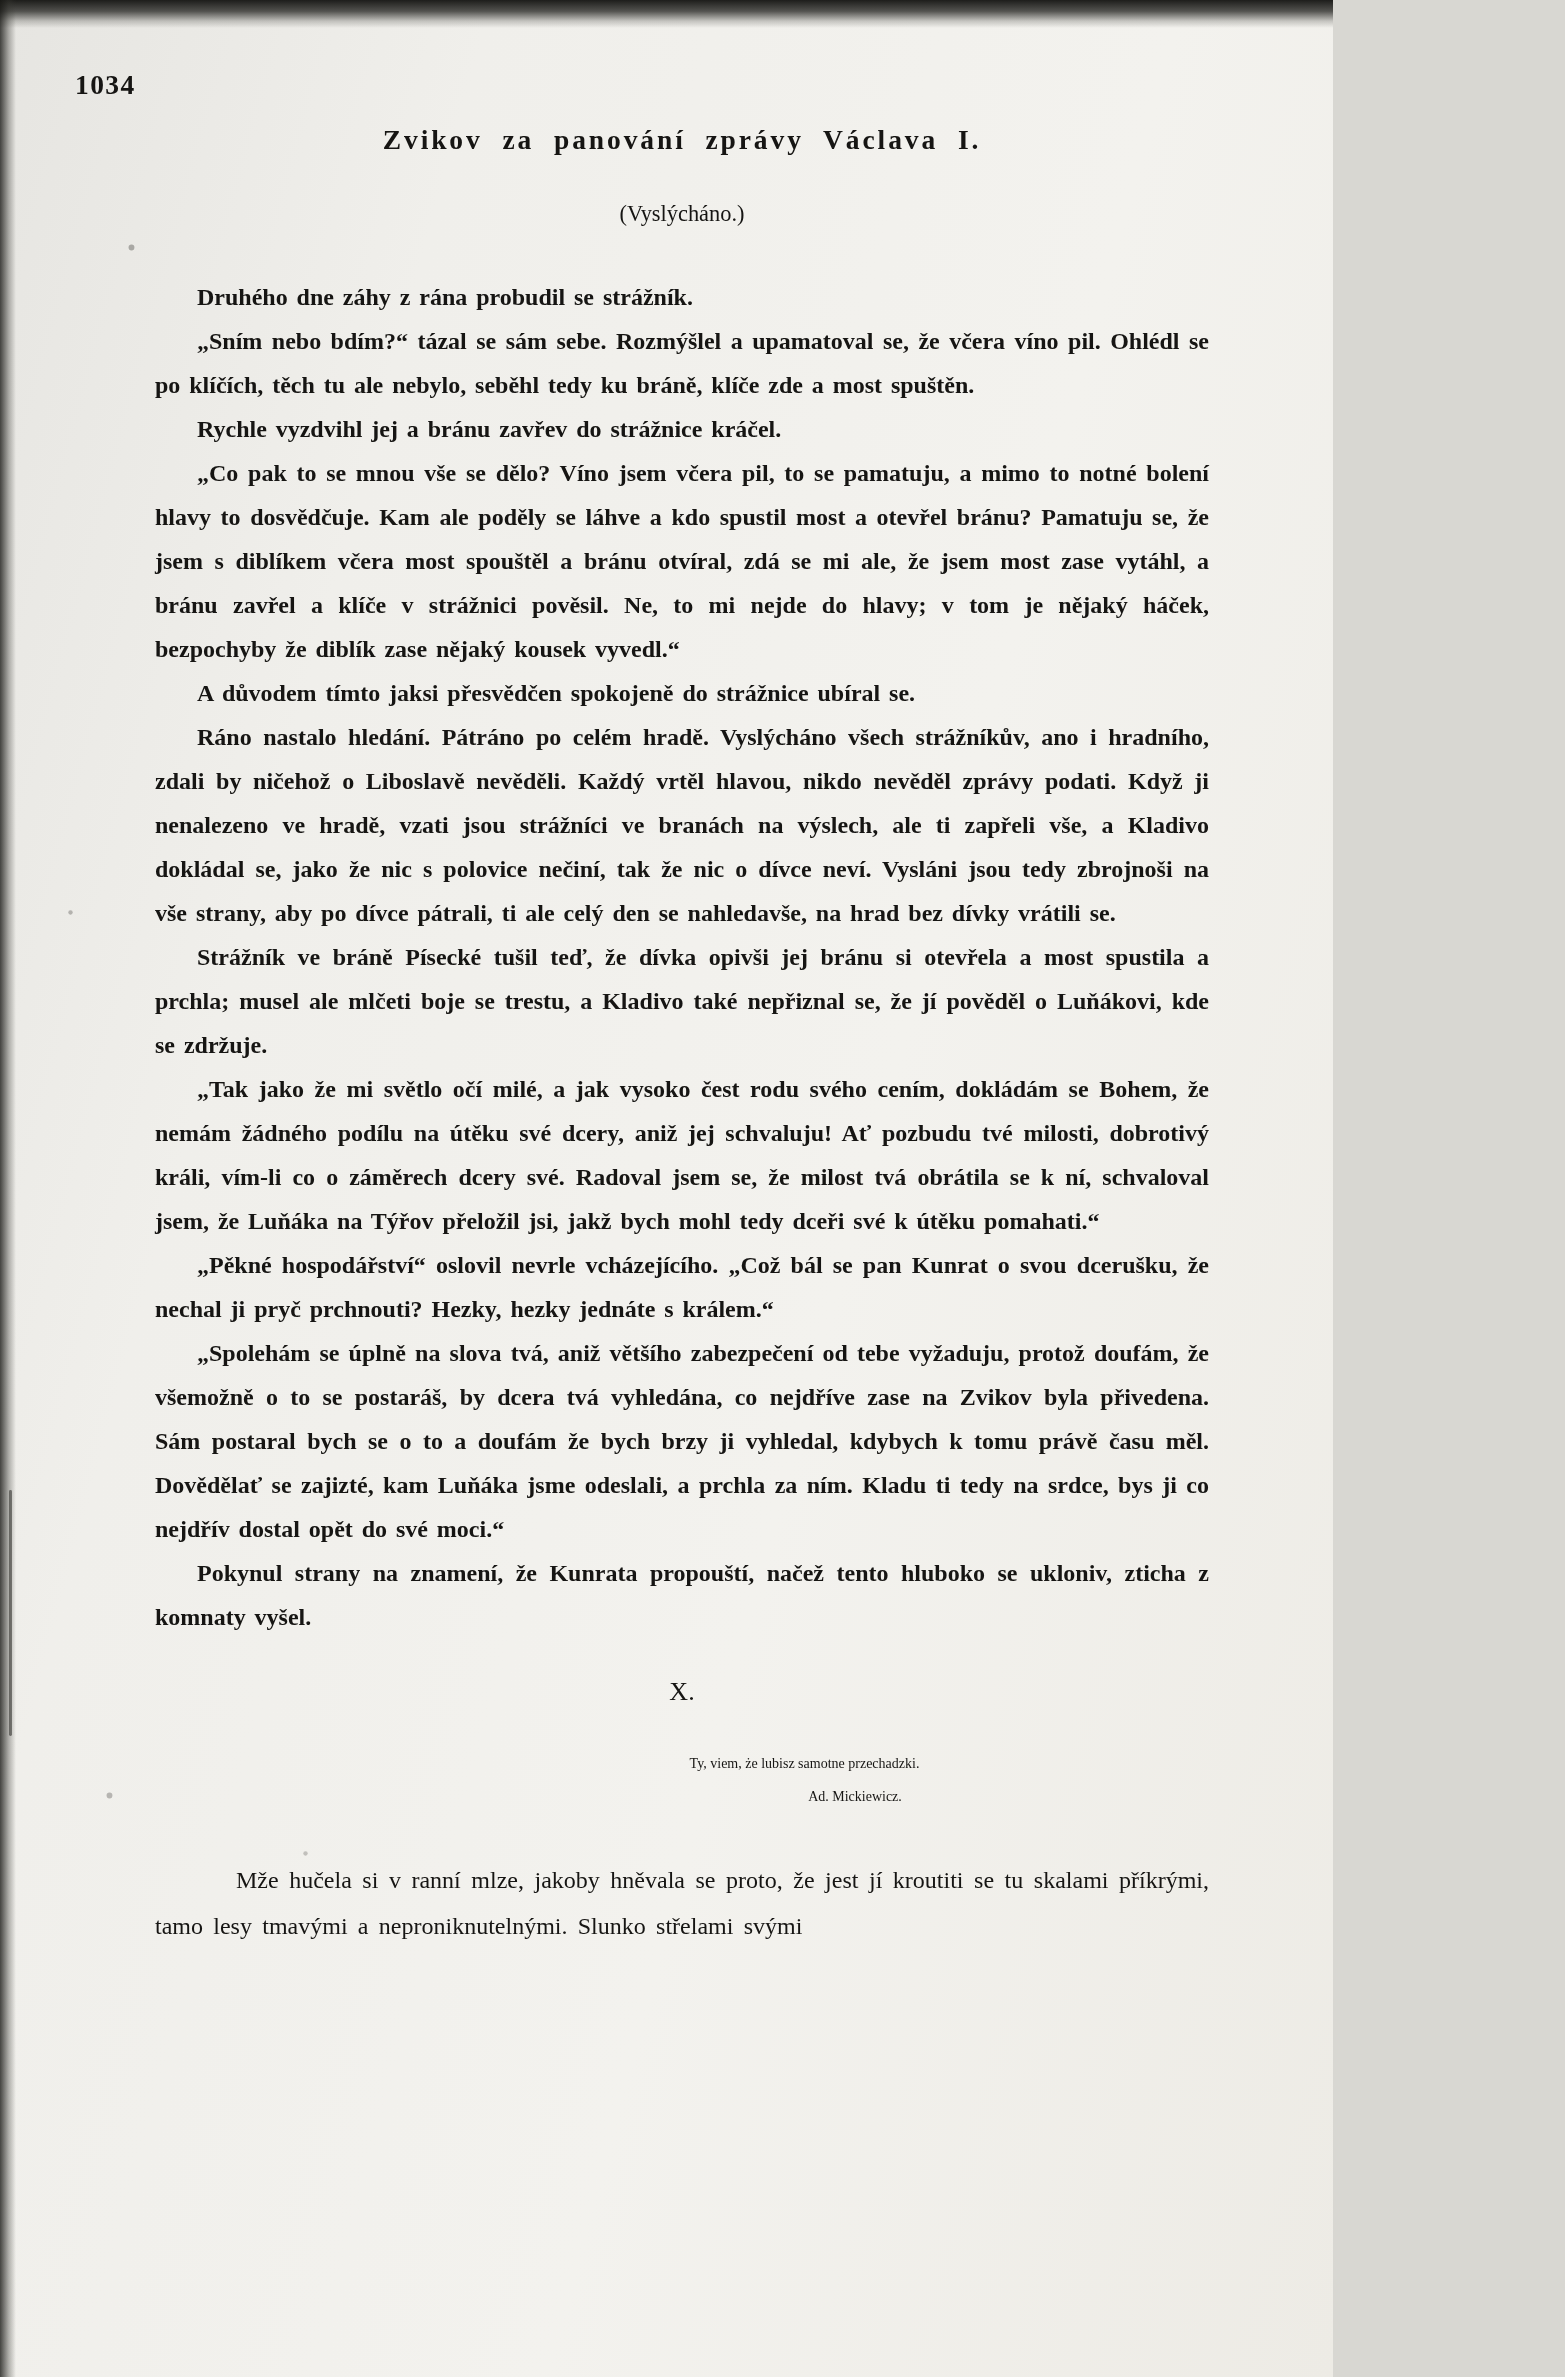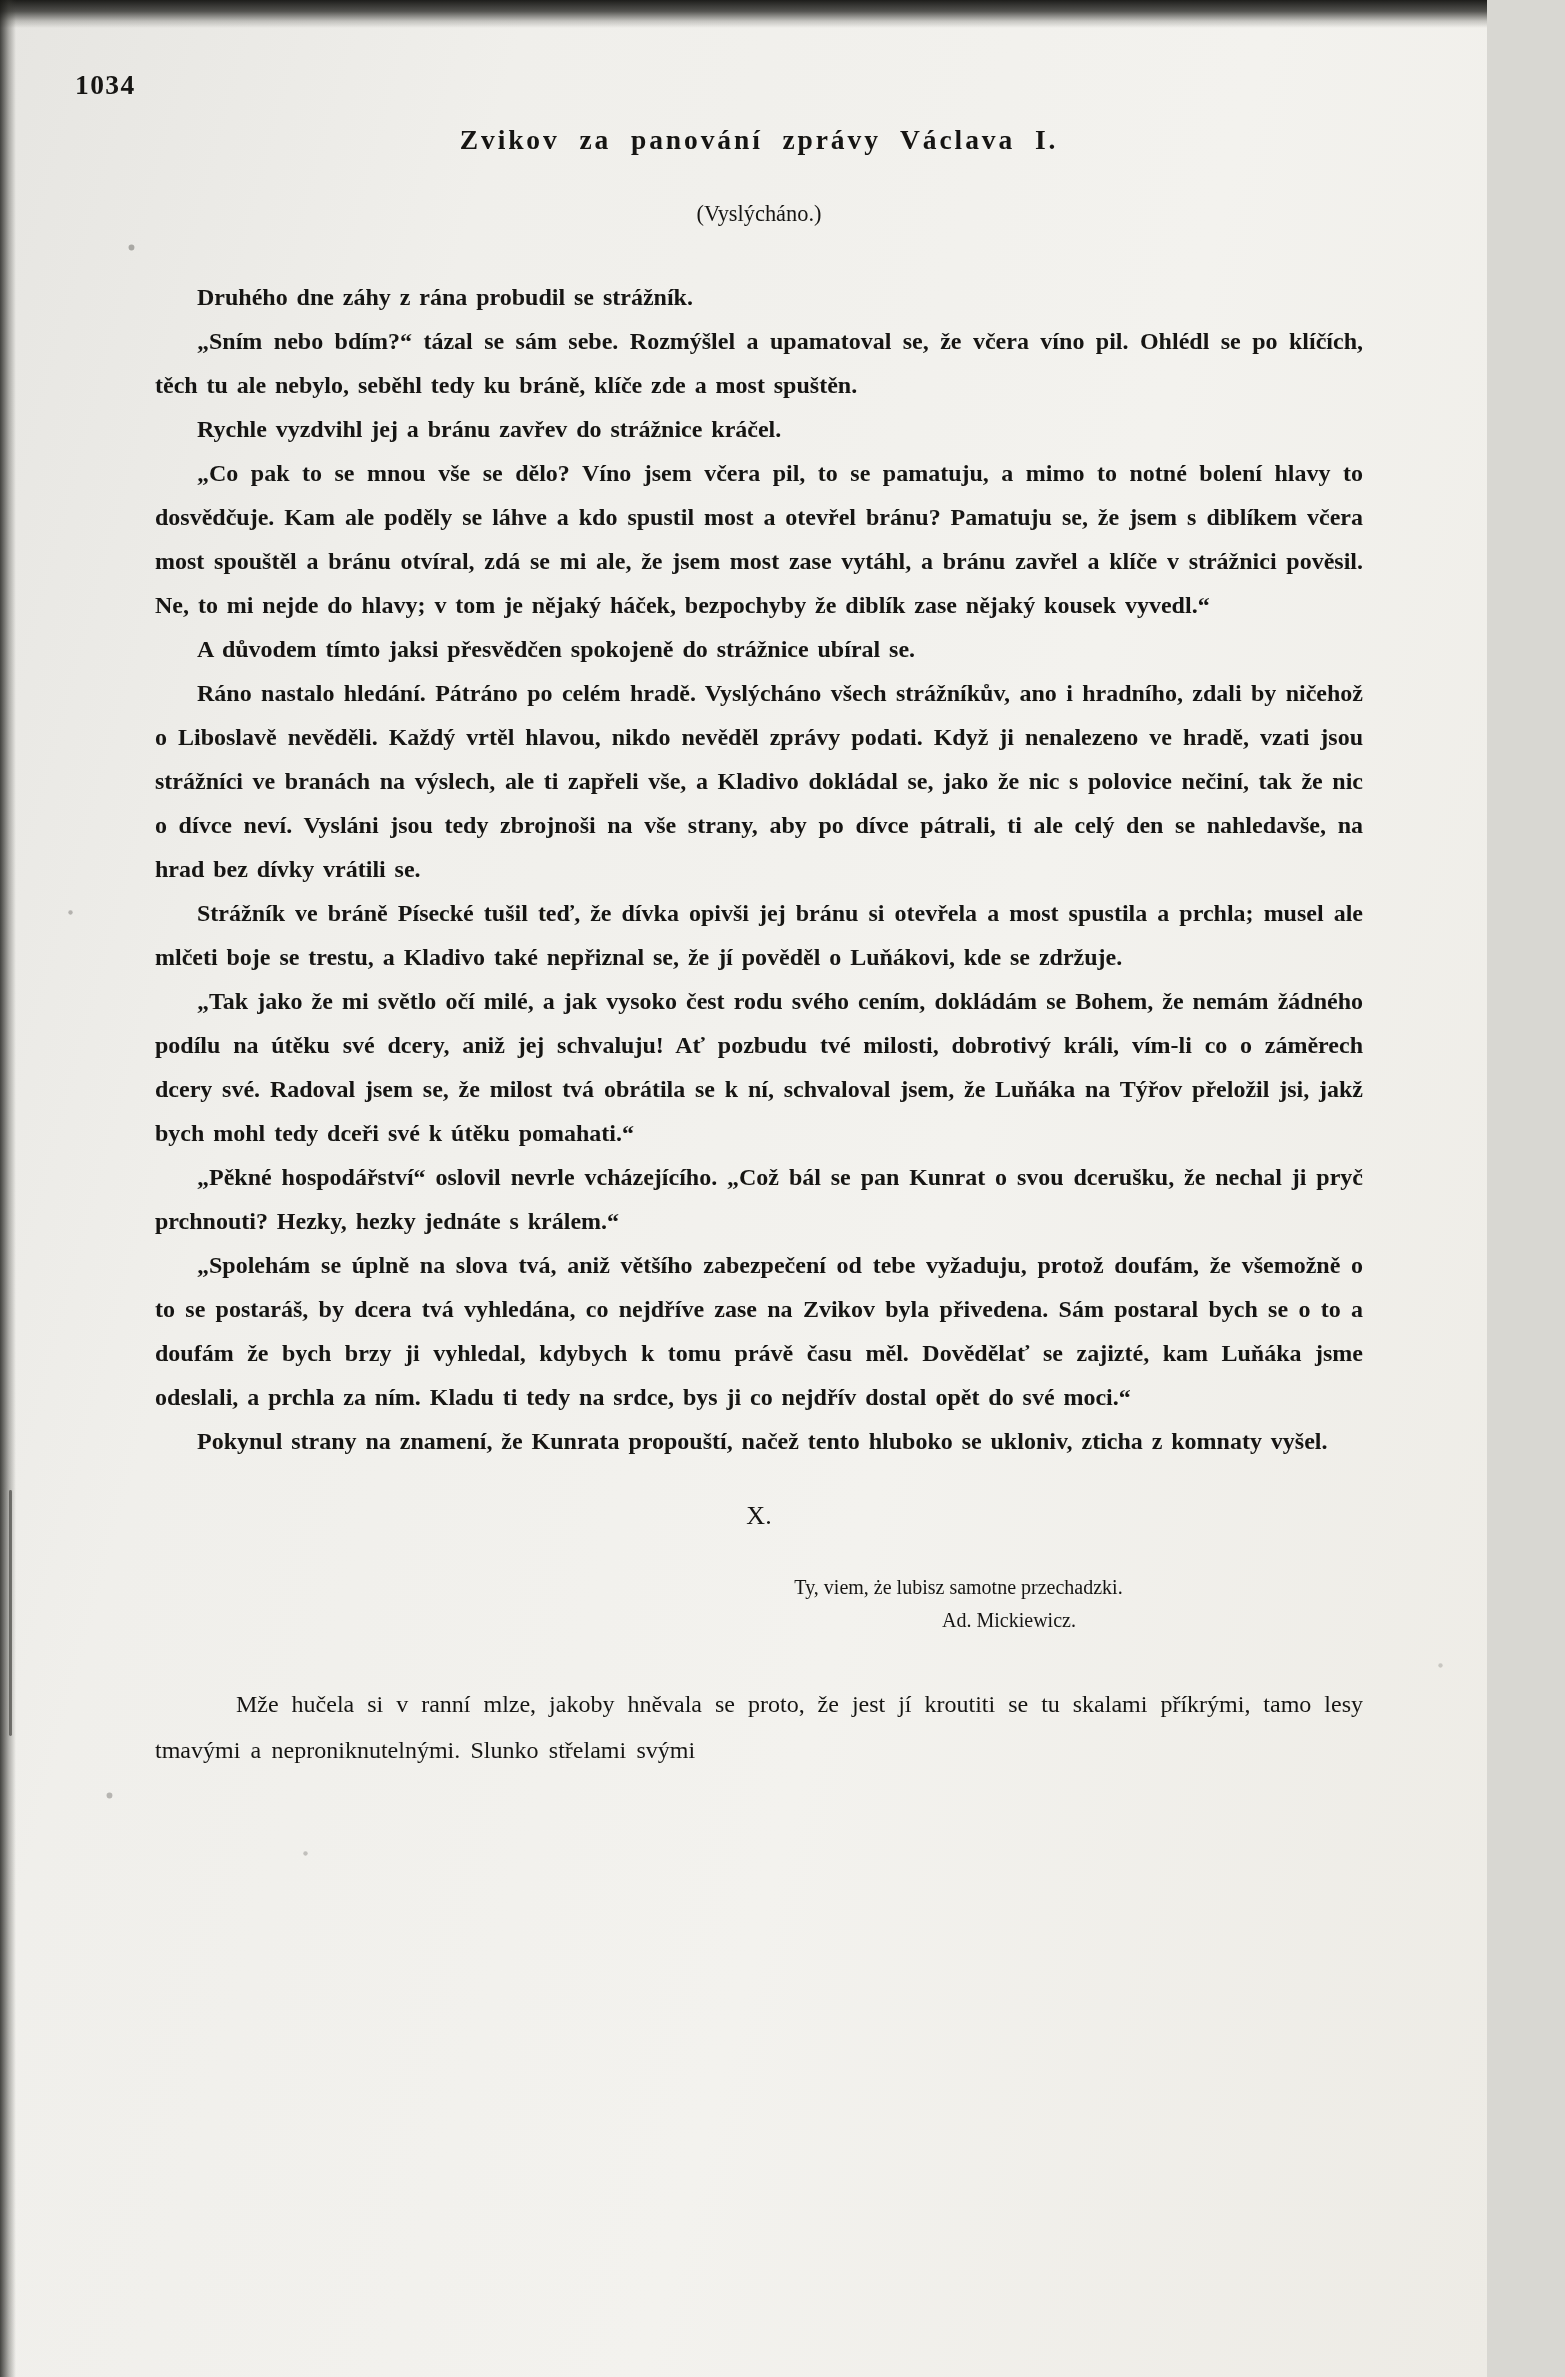--- a/index.html
+++ b/index.html
@@ -2,21 +2,21 @@
 <html style="font-size:11.6px"><head>
 <meta charset="utf-8">
 <style>
   html, body {
     margin: 0;
     padding: 0;
     background: #d8d7d2;
   }
   .page {
     position: relative;
-    width: 1487px;
+    width: 1333px;
     min-height: 2377px;
     background: linear-gradient(105deg, #e6e5e1 0%, #f0efeb 25%, #f3f2ee 60%, #edebe5 100%);
     font-family: "Liberation Serif", "DejaVu Serif", serif;
     color: #161513;
     overflow: hidden;
   }
   
   .edge-top {
     position: absolute; top: 0; left: 0; right: 0; height: 27.5px;
     background: linear-gradient(to bottom, rgba(18,18,16,0.95) 0%, rgba(30,30,27,0.75) 40%, rgba(60,60,55,0.25) 75%, rgba(60,60,55,0) 100%);
@@ -81,21 +81,21 @@
   }
   .section-heading {
     margin-top: 38px;
     text-align: center;
     font-size: 26px;
   }
   .epigraph {
     width: 593px;
     margin: 42px 108px 0 auto;
     text-align: center;
-    font-size: 20px;
+    font-size: 14px;
     line-height: 29px;
   }
   .epigraph-attr {
     padding-left: 101px;
     margin-top: 4.3px;
   }
   .closing {
     margin: 46px 0 0 0;
     font-size: 24px;
     line-height: 46px;

